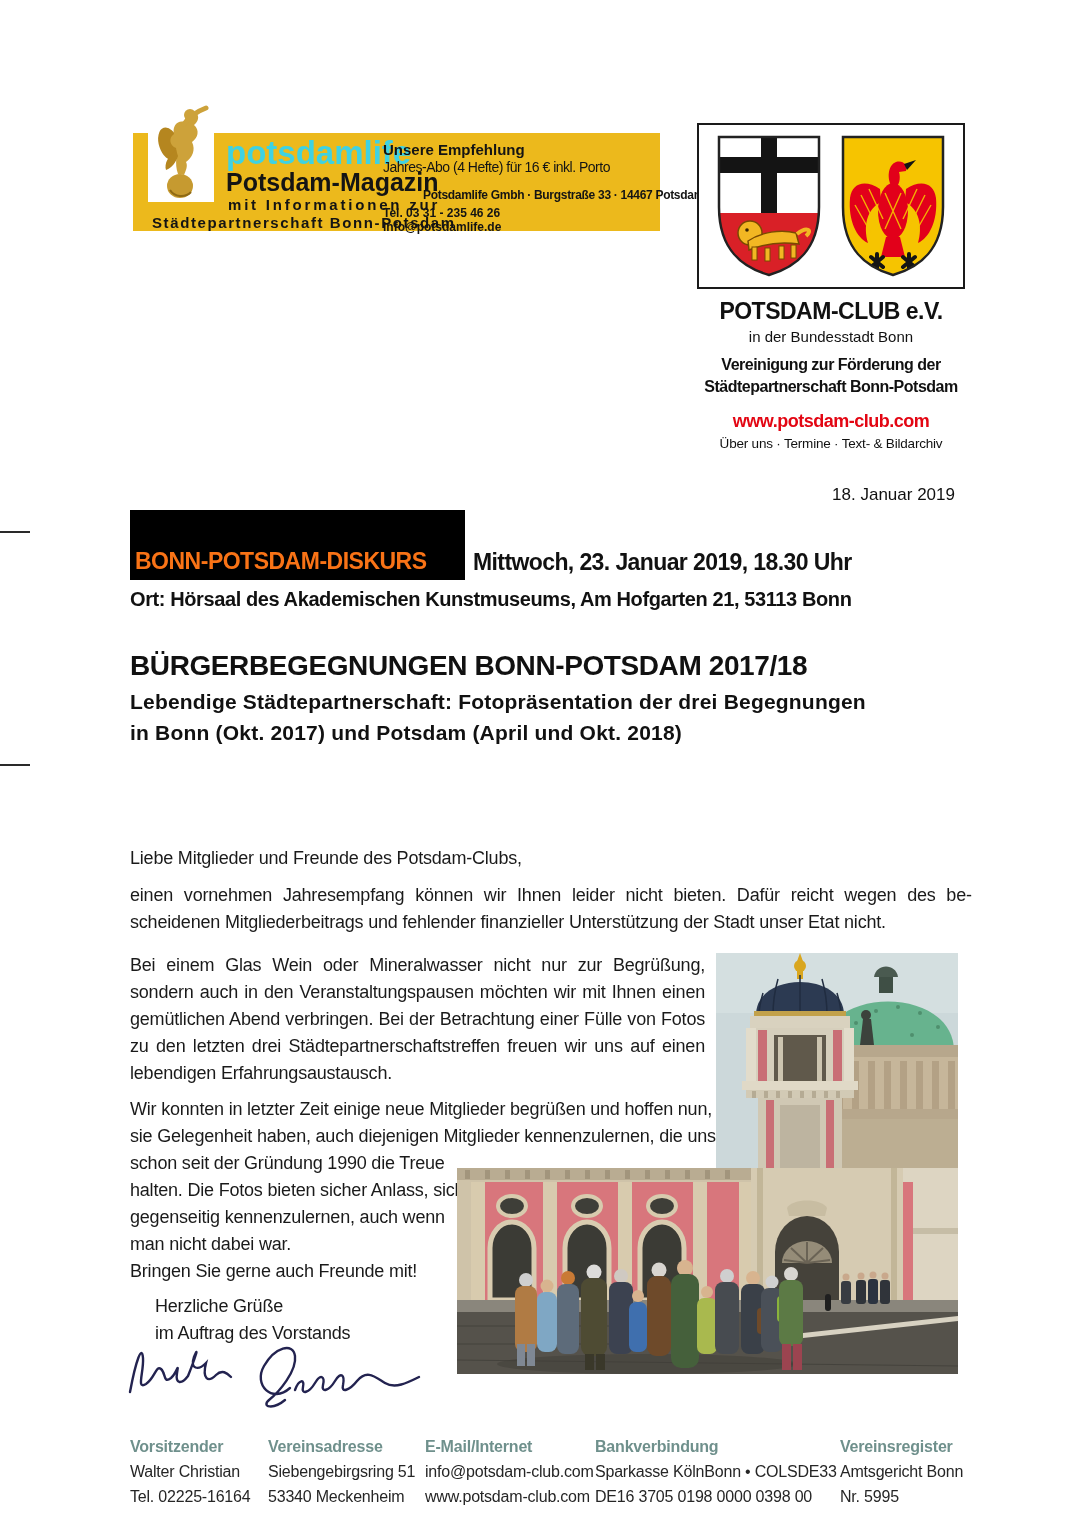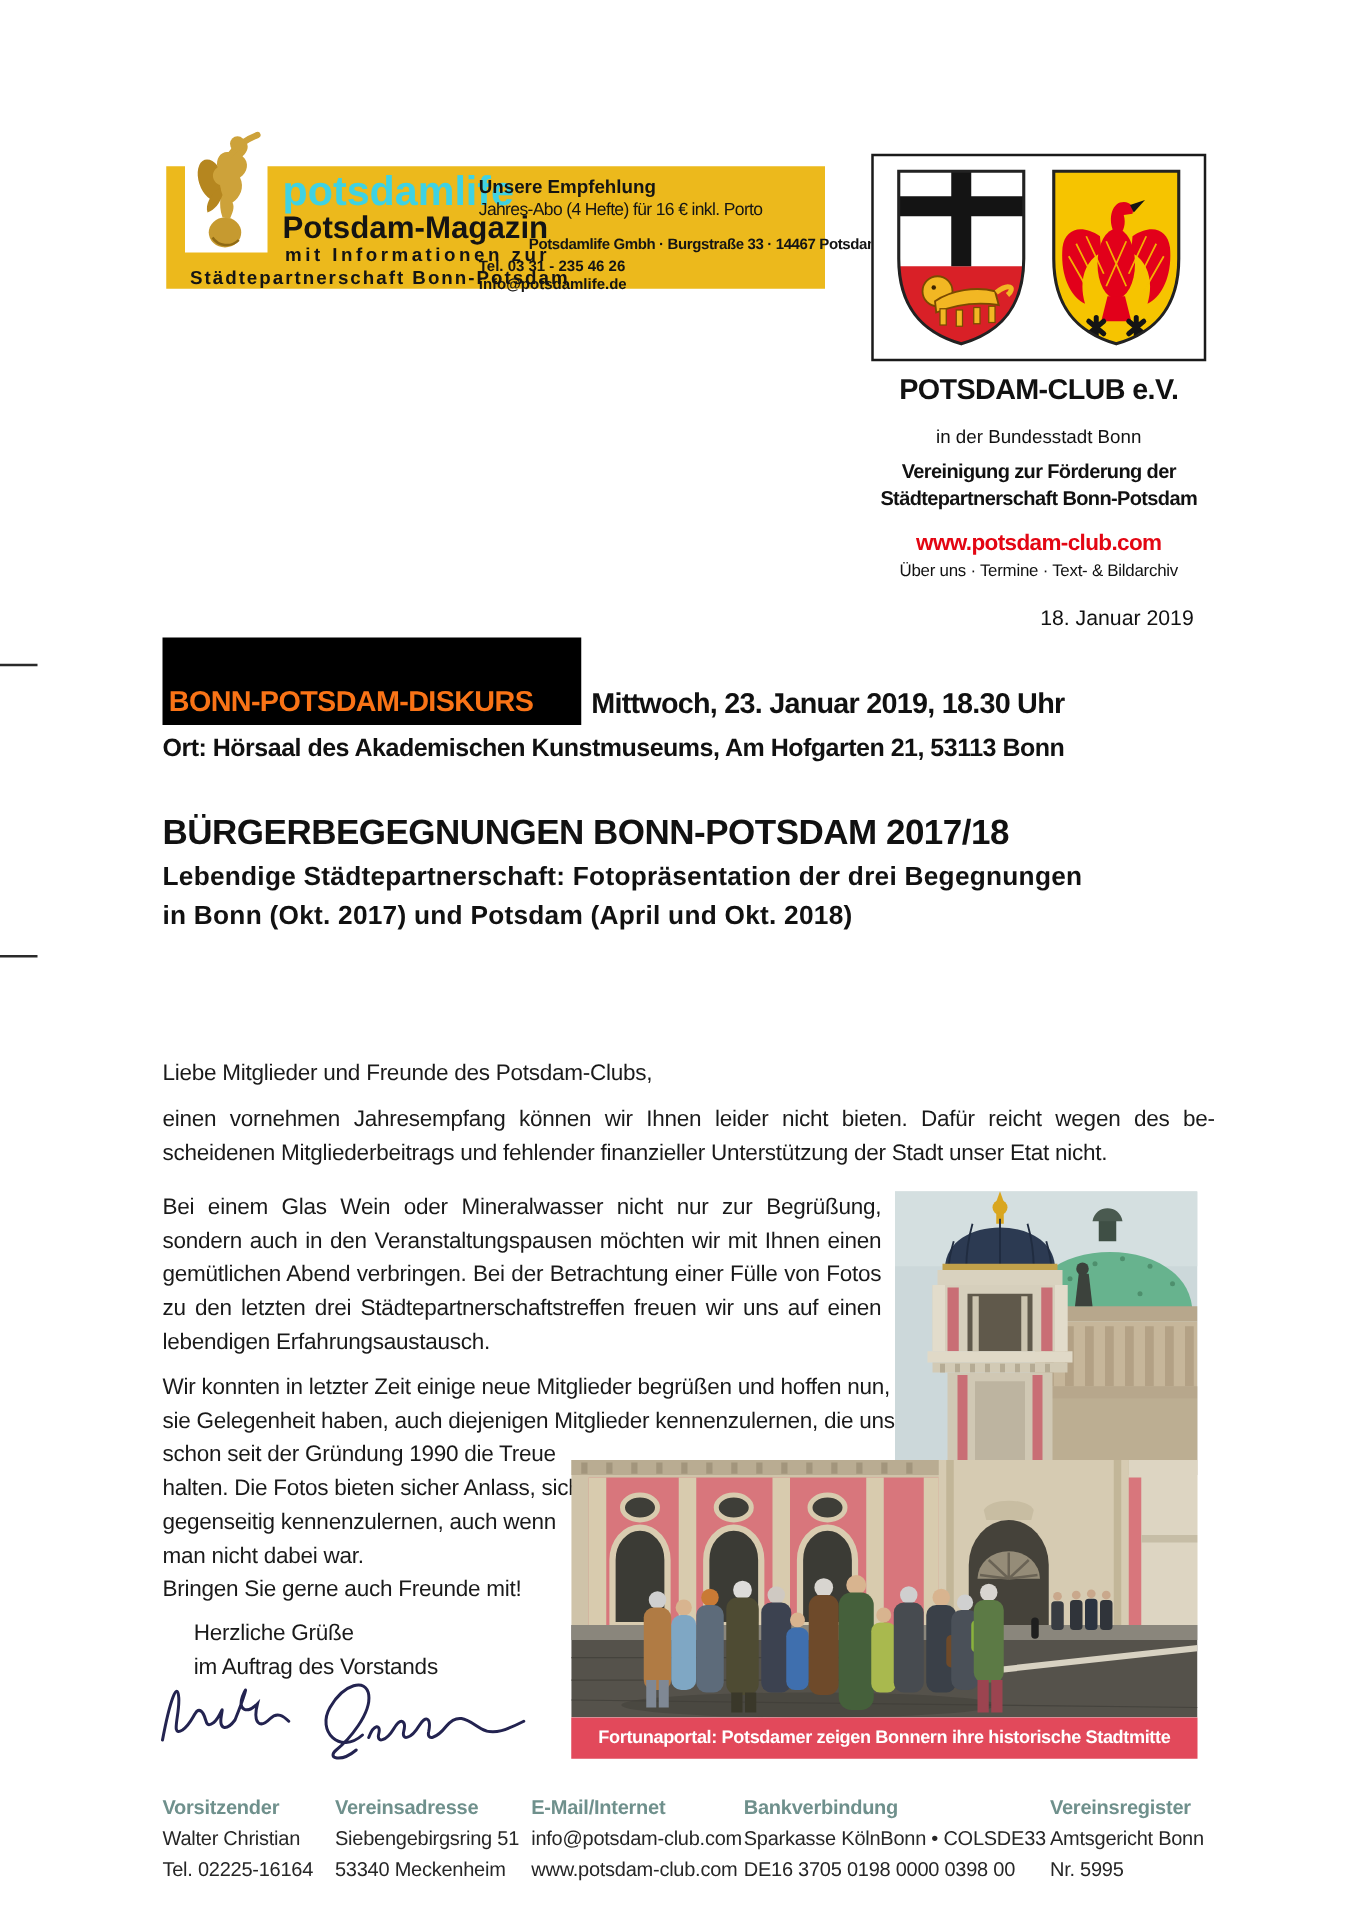--- a/index.html
+++ b/index.html
@@ -15,21 +15,21 @@
   #brand-info2{left:152px;top:214px;font-size:15px;font-weight:600;letter-spacing:1.6px;color:#141414;}
   #promo-title{left:383px;top:141px;font-size:15px;font-weight:bold;color:#141414;}
   #promo-offer{left:383px;top:159px;font-size:14px;letter-spacing:-0.5px;color:#141414;}
   #promo-pub{left:383px;top:188px;font-size:12px;font-weight:600;letter-spacing:-0.3px;color:#141414;padding-left:40px;}
   #promo-row{left:383px;top:206px;width:267px;display:flex;justify-content:space-between;
              font-size:12px;font-weight:700;color:#141414;flex-direction:column;}
   
   #arms-box{left:697px;top:123px;width:268px;height:166px;background:#fff;border:2px solid #1a1a1a;box-sizing:border-box;}
   #club{left:656px;top:298px;width:350px;text-align:center;}
   #club-name{font-size:23px;font-weight:bold;letter-spacing:-0.5px;}
-  #club-loc{font-size:15px;margin-top:16px;}
+  #club-loc{font-size:15px;margin-top:3px;}
   #club-mission{font-size:16px;font-weight:bold;letter-spacing:-0.5px;line-height:22px;margin-top:9px;white-space:pre-line;}
   #club-web{font-size:18px;font-weight:bold;letter-spacing:-0.5px;color:#e30613;margin-top:13px;}
   #club-nav{font-size:13.5px;letter-spacing:-0.2px;margin-top:4px;}
   
   #date{left:700px;top:485px;width:255px;text-align:right;font-size:17px;}
   #title-box{left:130px;top:510px;width:335px;height:70px;background:#000;display:flex;align-items:flex-end;}
   #title-box span{color:#f97316;font-size:23px;font-weight:bold;letter-spacing:-0.5px;padding:0 0 5px 5px;white-space:nowrap;}
   #event-dt{left:473px;top:549px;font-size:23px;font-weight:bold;letter-spacing:-0.6px;white-space:nowrap;}
   #event-loc{left:130px;top:588px;font-size:20px;font-weight:bold;letter-spacing:-0.4px;white-space:nowrap;}
   #headline{left:130px;top:650px;font-size:28px;font-weight:bold;letter-spacing:-0.4px;white-space:pre;}
@@ -354,21 +354,20 @@
         <circle cx="315" cy="114" r="6.5" fill="#d0d0d0"></circle>
           <rect x="304" y="120" width="22" height="64" rx="8" fill="#4a5058"></rect>
           <rect x="320" y="128" width="11" height="26" rx="4" fill="#8ab33c"></rect>
         <circle cx="334" cy="106" r="7" fill="#d8d5d0"></circle>
           <rect x="322" y="112" width="24" height="66" rx="8" fill="#5c7a45"></rect>
           <rect x="325" y="176" width="9" height="26" fill="#9c4450"></rect>
           <rect x="336" y="176" width="9" height="26" fill="#9c4450"></rect>
       </g>
     </svg>
   </div>
-  <div class="abs" id="caption">Fortunaportal: Potsdamer zeigen Bonnern ihre historische Stadtmitte</div>
 
   <div class="abs fcol" id="fc0">
     <div class="flabel">Vorsitzender</div>
     <div>Walter Christian</div>
     <div>Tel. 02225-16164</div>
   </div>
   <div class="abs fcol" id="fc1">
     <div class="flabel">Vereinsadresse</div>
     <div>Siebengebirgsring 51</div>
     <div>53340 Meckenheim</div>

